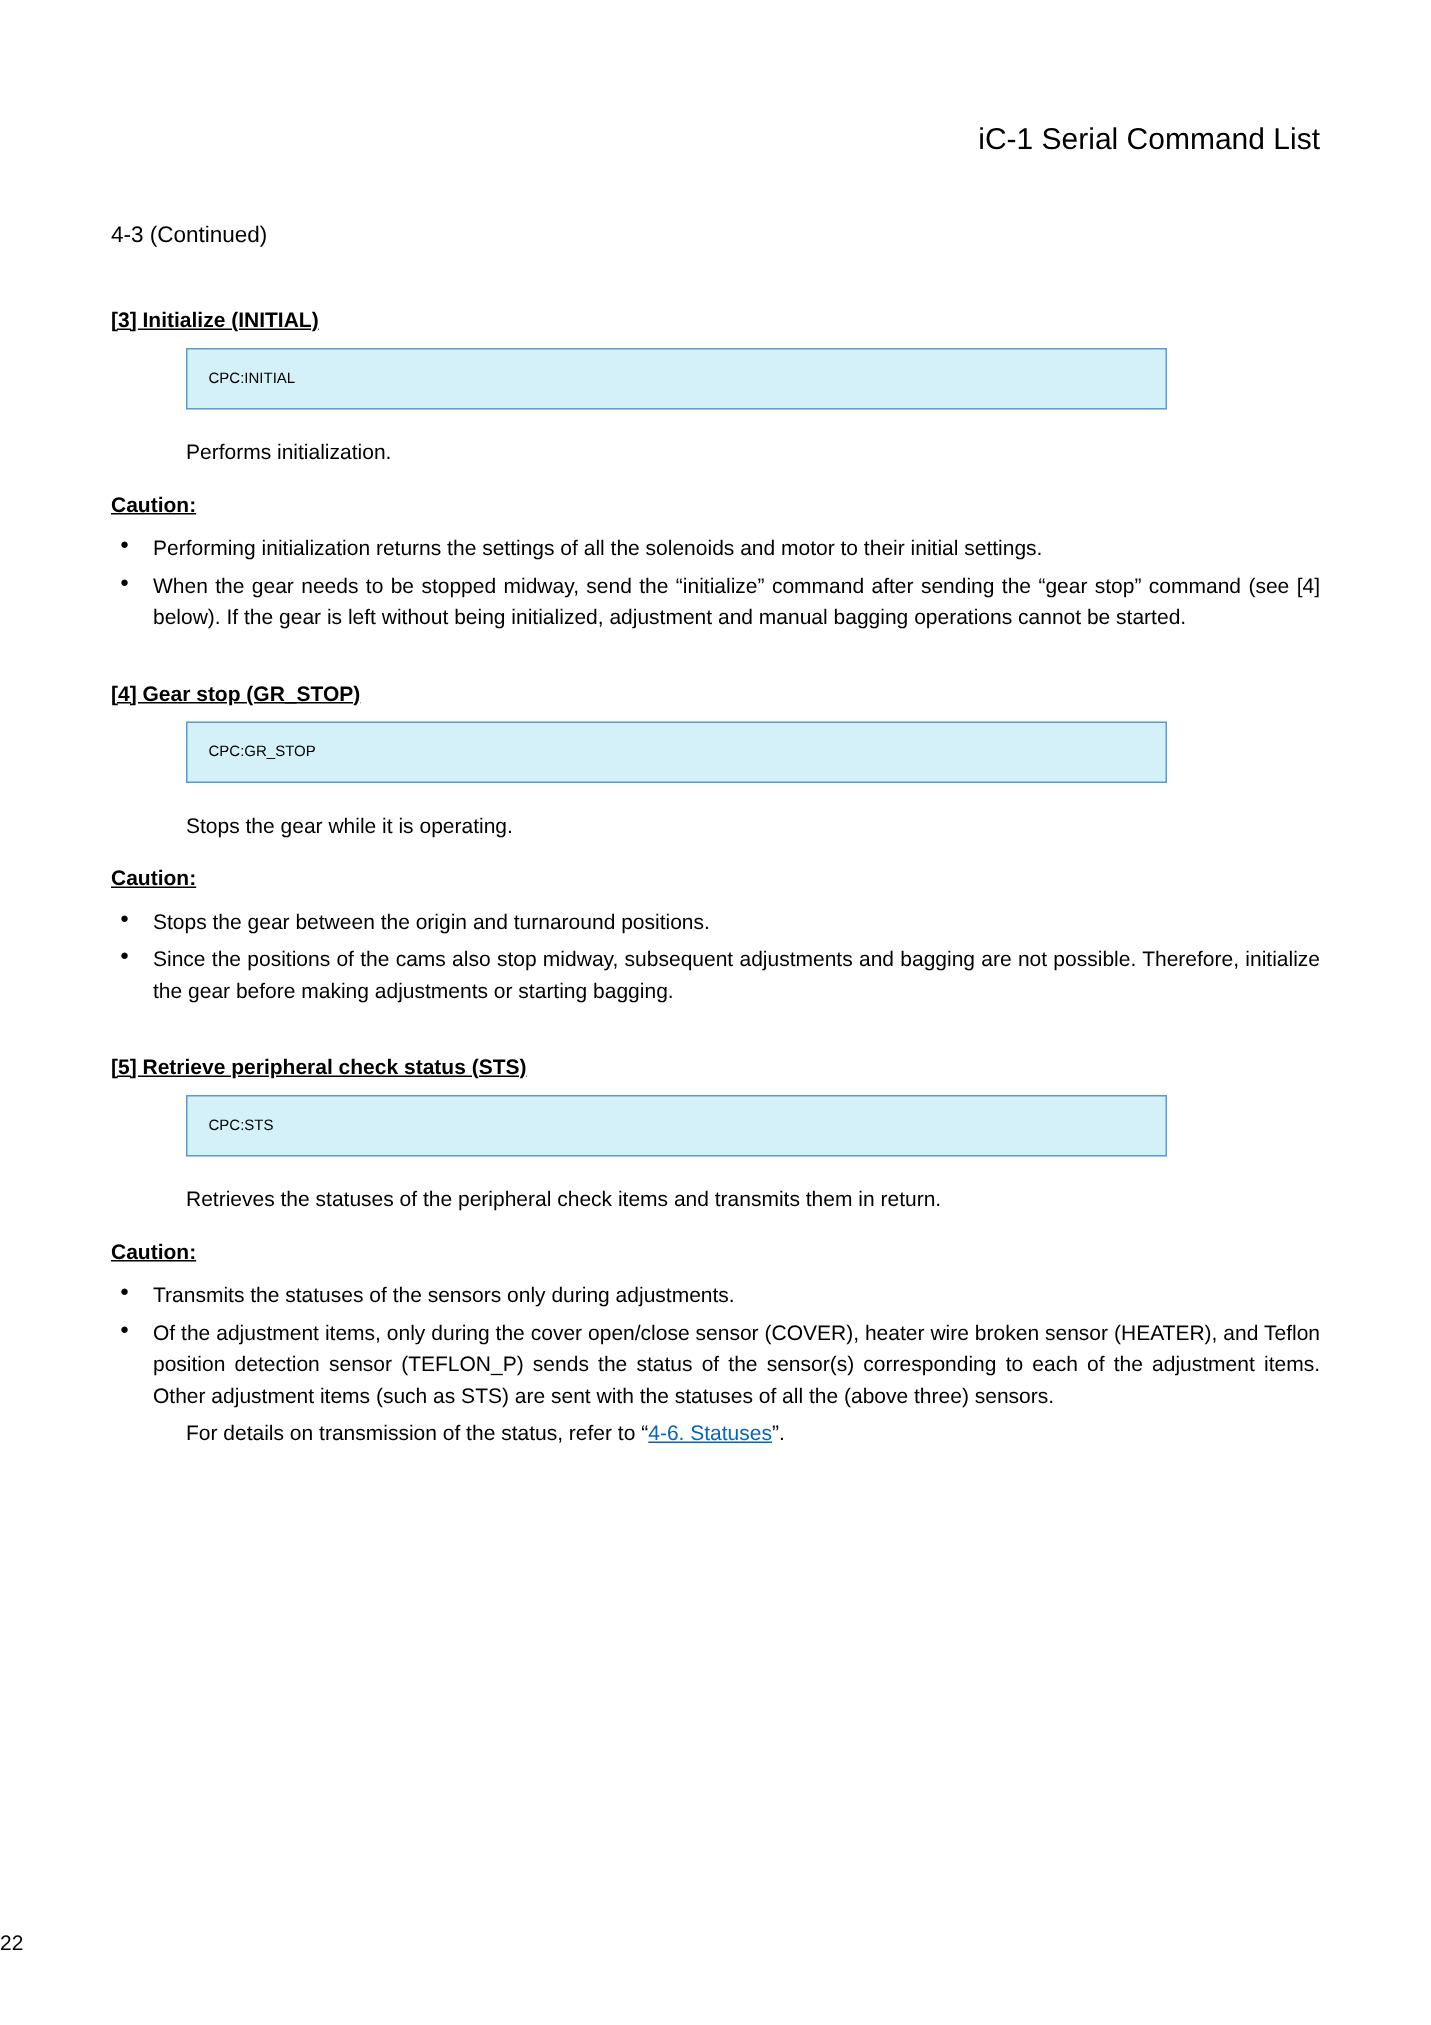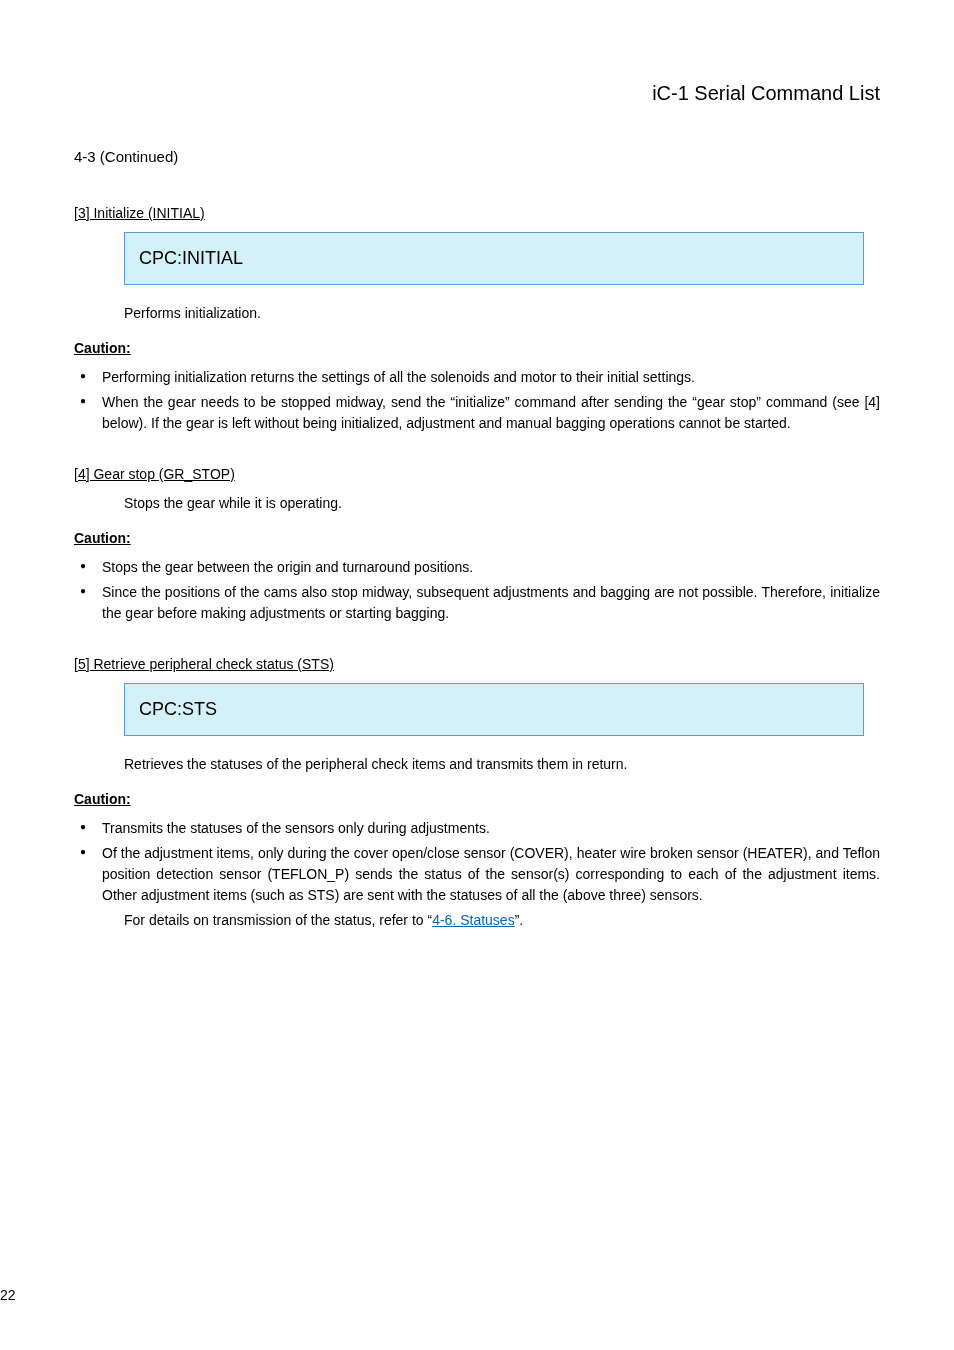--- a/index.html
+++ b/index.html
@@ -17,31 +17,31 @@
     font-size: 20px;
     margin-bottom: 38px;
   }
   .section-chain {
     font-size: 15px;
     margin-bottom: 34px;
   }
   .cmd-block { margin-bottom: 30px; }
   .cmd-heading {
     font-size: 14px;
-    font-weight: normal;
+    font-weight: bold;
     text-decoration: underline;
     margin-bottom: 8px;
   }
   .cmd-box {
     border: 1px solid #5b9bd5;
     background: #d4f1f9;
     padding: 12px 14px;
     margin: 0 0 18px 50px;
-    font-size: 18px;
-    width: 740px;
+    font-size: 10px;
+    width: 654px;
   }
   .cmd-desc {
     margin-left: 50px;
     margin-bottom: 14px;
     width: 750px;
     text-align: justify;
   }
   .sub-heading {
     font-weight: bold;
     text-decoration: underline;
@@ -85,20 +85,21 @@
   <div class="cmd-desc">Performs initialization.</div>
   <div class="sub-heading">Caution:</div>
   <ul class="bullets">
     <li>Performing initialization returns the settings of all the solenoids and motor to their initial settings.</li>
     <li>When the gear needs to be stopped midway, send the “initialize” command after sending the “gear stop” command (see [4] below). If the gear is left without being initialized, adjustment and manual bagging operations cannot be started.</li>
   </ul>
 </div>
 
 <div class="cmd-block">
   <div class="cmd-heading">[4] Gear stop (GR_STOP)</div>
+  <div class="cmd-box">CPC:GR_STOP</div>
   <div class="cmd-desc">Stops the gear while it is operating.</div>
   <div class="sub-heading">Caution:</div>
   <ul class="bullets">
     <li>Stops the gear between the origin and turnaround positions.</li>
     <li>Since the positions of the cams also stop midway, subsequent adjustments and bagging are not possible. Therefore, initialize the gear before making adjustments or starting bagging.</li>
   </ul>
 </div>
 
 <div class="cmd-block">
   <div class="cmd-heading">[5] Retrieve peripheral check status (STS)</div>

